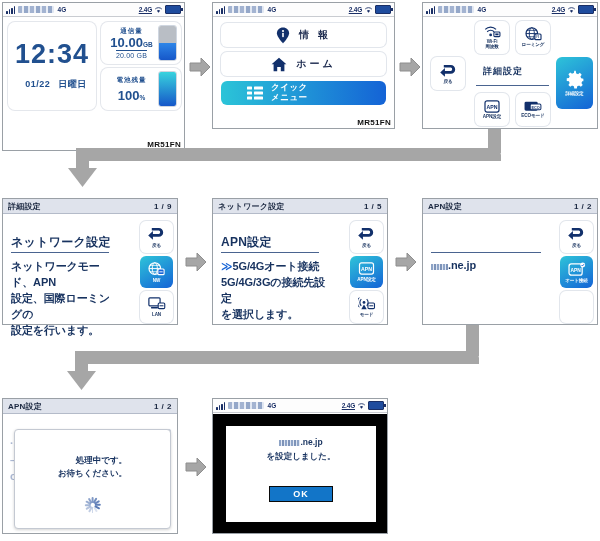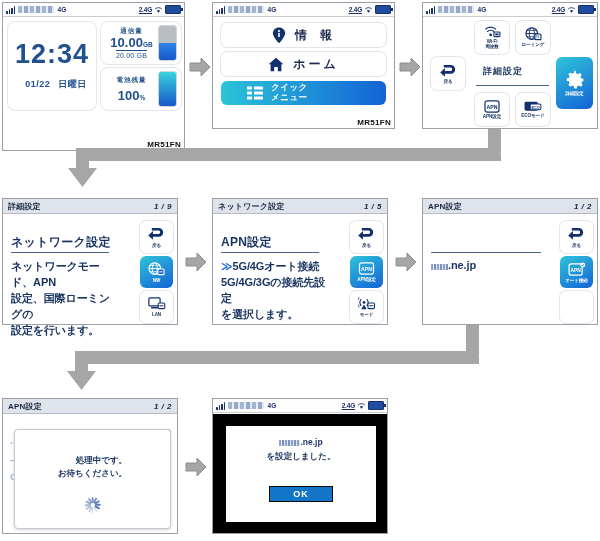--- a/index.html
+++ b/index.html
@@ -64,21 +64,21 @@
   .gauge{width:17px;border-radius:3px;border:1px solid #cfd6e0;overflow:hidden;display:flex;flex-direction:column;}
   .gauge .empty{background:#b9bec5;}
   .gauge .fill{background:linear-gradient(180deg,#2e86e8,#1657c9);}
   .gauge.bat .fill{background:linear-gradient(180deg,#38d3de,#1657c9);}
 
   
   .menubtn{
     position:absolute;left:8px;right:8px;height:24px;border-radius:6px;background:#fff;
     box-shadow:0 0 0 1px #e2e6ec;display:flex;align-items:center;justify-content:center;gap:9px;
   }
-  .menubtn .lbl{font-size:12px;font-weight:bold;color:#1d2b4f;letter-spacing:3px;font-family:Liberation Mono, monospace;}
+  .menubtn .lbl{font-size:10px;font-weight:bold;color:#1d2b4f;letter-spacing:3px;}
   .menubtn.active{
     background:linear-gradient(90deg,#2bc4d8,#1463d6);box-shadow:none;
     justify-content:flex-start;padding-left:26px;gap:8px;
   }
   .menubtn.active .lbl2{font-size:8.5px;font-weight:bold;color:#fff;line-height:1.15;letter-spacing:.5px;}
 
   
   .icard{
     position:absolute;background:#fff;border-radius:6px;box-shadow:0 0 0 1px #e2e6ec;
     display:flex;flex-direction:column;align-items:center;justify-content:center;gap:1px;
@@ -89,21 +89,21 @@
   .p3-title{position:absolute;font-size:9px;font-weight:bold;color:#17325f;letter-spacing:1px;}
   .p3-rule{position:absolute;height:1px;background:#4a6490;}
 
   
   .pg-head{
     position:absolute;left:0;right:0;top:0;height:15px;background:#dfe3ec;
     border-bottom:1px solid #b4bbc9;display:flex;align-items:center;
     padding:0 5px;box-sizing:border-box;
   }
   .pg-head .t{font-size:8px;font-weight:bold;color:#1a2740;letter-spacing:.2px;}
-  .pg-head .n{margin-left:auto;font-size:8px;font-weight:bold;color:#1a2740;letter-spacing:.5px;font-style:italic;}
+  .pg-head .n{margin-left:auto;font-size:8px;font-weight:bold;color:#1a2740;letter-spacing:.5px;}
   .pg-title{position:absolute;font-size:12px;font-weight:bold;color:#17325f;letter-spacing:.3px;}
   .pg-rule{position:absolute;height:1px;background:#4a6490;}
   .pg-desc{position:absolute;font-size:11px;color:#17325f;line-height:1.45;letter-spacing:-.1px;font-weight:bold;}
   .pg-desc .arrow{color:#1463d6;font-weight:bold;}
   .sidebtn{
     position:absolute;right:4px;background:#fff;border-radius:6px;box-shadow:0 0 0 1px #e2e6ec;
     display:flex;flex-direction:column;align-items:center;justify-content:center;gap:1px;
   }
   .sidebtn .cap{font-size:4.6px;font-weight:bold;color:#17325f;letter-spacing:-.1px;}
   .sidebtn.sel{background:linear-gradient(150deg,#2ec4d9,#1463d6);box-shadow:none;}

